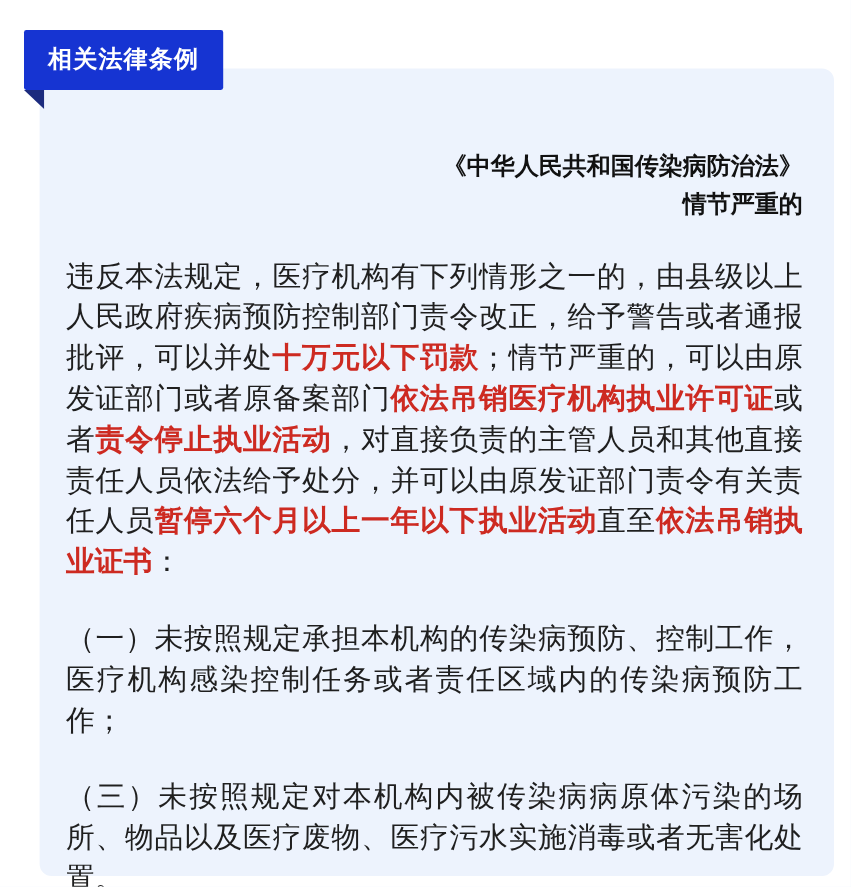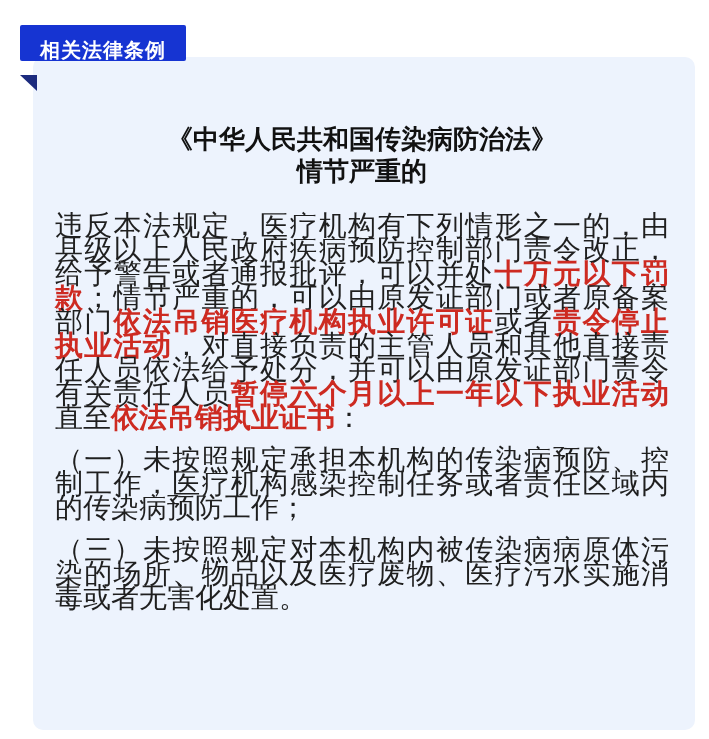--- a/index.html
+++ b/index.html
@@ -6,46 +6,46 @@
   body{
     width:709px;height:739px;overflow:hidden;position:relative;
     background:#ffffff;
     font-family:"Liberation Sans","DejaVu Sans",sans-serif;
   }
   .card{
     position:absolute;left:33px;top:57px;width:662px;height:673px;
     background:#edf3fd;border-radius:10px;box-sizing:border-box;
   }
   .ribbon{
-    position:absolute;left:20px;top:25px;height:36px;line-height:50px;
+    position:absolute;left:20px;top:25px;height:50px;line-height:50px;
     padding:0 20px;background:#1634d2;color:#ffffff;
     font-size:20px;font-weight:bold;letter-spacing:1px;
     border-radius:2px;z-index:3;
   }
   .ribbon-fold{
     position:absolute;left:20px;top:75px;width:17px;height:16px;
     background:#1c2b7e;
     clip-path:polygon(0 0,100% 0,100% 100%);
     z-index:2;
   }
   .content{
     position:absolute;left:0;top:0;right:0;
     padding:66px 26px 18px 22px;box-sizing:border-box;
     color:#1f1f1f;
   }
   .doc-title,.doc-article{
-    text-align:center;font-weight:bold;font-size:26px;line-height:32px;
+    text-align:right;font-weight:bold;font-size:20px;line-height:32px;
     color:#111111;
   }
   .para,.law-item{
-    font-size:28px;line-height:24px;
+    font-size:24px;line-height:34px;
     text-align:justify;text-justify:inter-character;
   }
   .para{margin-top:27px;}
-  .law-item{margin-top:18px;}
+  .law-item{margin-top:30px;}
   .em{color:#cd2a21;font-weight:bold;}
 </style>
 </head>
 <body>
 
 <div class="ribbon">
   <span>相关法律条例</span>
 </div>
 <div class="ribbon-fold"></div>
 

